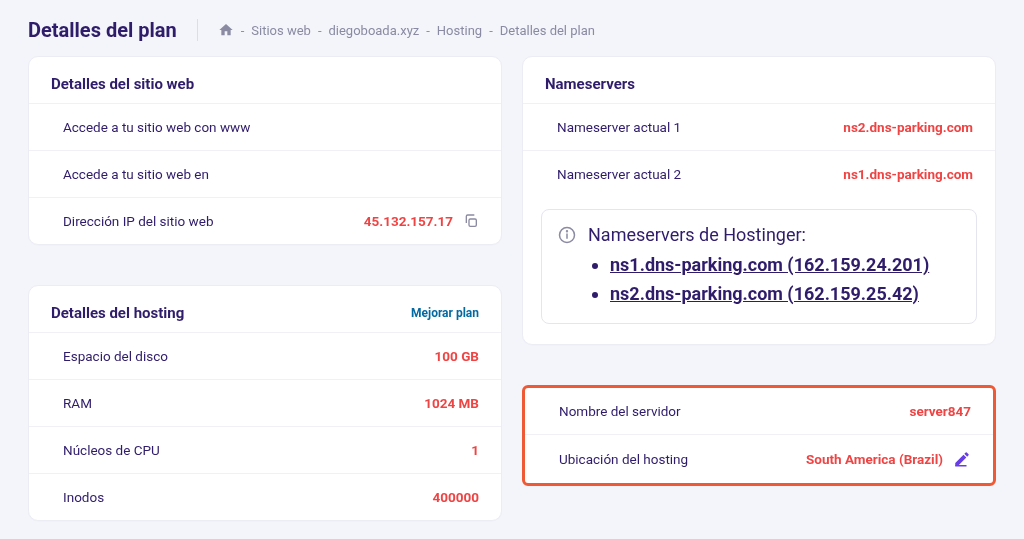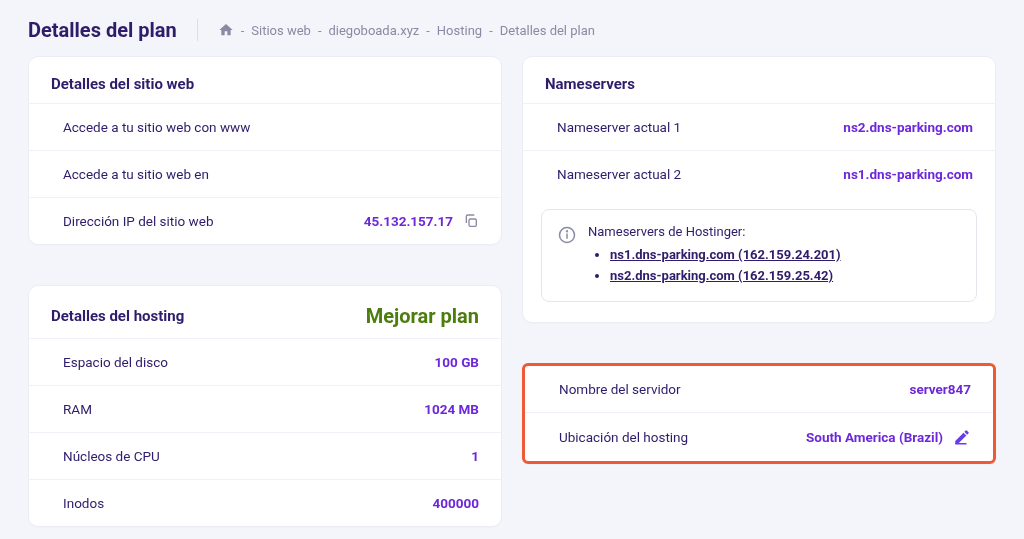--- a/index.html
+++ b/index.html
@@ -51,41 +51,41 @@
     justify-content: space-between;
     align-items: center;
     padding: 18px 22px 10px 22px;
   }
   .card-title {
     font-size: 15px;
     font-weight: 700;
     color: #2f1c6a;
   }
   .upgrade-link {
-    color: #4d7c0f;
-    font-weight: 700;
-    font-size: 20px;
+    color: #0369a1;
+    font-weight: 700;
+    font-size: 12px;
     cursor: pointer;
   }
   .row {
     display: flex;
     justify-content: space-between;
     align-items: center;
     padding: 15px 22px;
     border-top: 1px solid #f0f0f6;
     font-size: 13.5px;
   }
   .row:first-of-type { border-top: none; }
   .row .label {
     color: #2f1c6a;
     font-weight: 400;
     padding-left: 12px;
   }
   .row .value {
-    color: #6d28d9;
+    color: #ef4444;
     font-weight: 700;
   }
   .value-group {
     display: flex;
     align-items: center;
     gap: 10px;
   }
   .copy-icon {
     width: 16px; height: 16px;
     color: #8a8aa3;
@@ -105,21 +105,21 @@
     gap: 12px;
     align-items: flex-start;
   }
   .info-icon {
     width: 18px; height: 18px;
     color: #8a8aa3;
     flex-shrink: 0;
     margin-top: 2px;
   }
   .info-content {
-    font-size: 13px;
+    font-size: 18px;
     color: #2f1c6a;
   }
   .info-content ul {
     margin-top: 6px;
     padding-left: 22px;
     text-decoration: underline;
   }
   .info-content li {
     font-weight: 700;
     line-height: 1.6;

